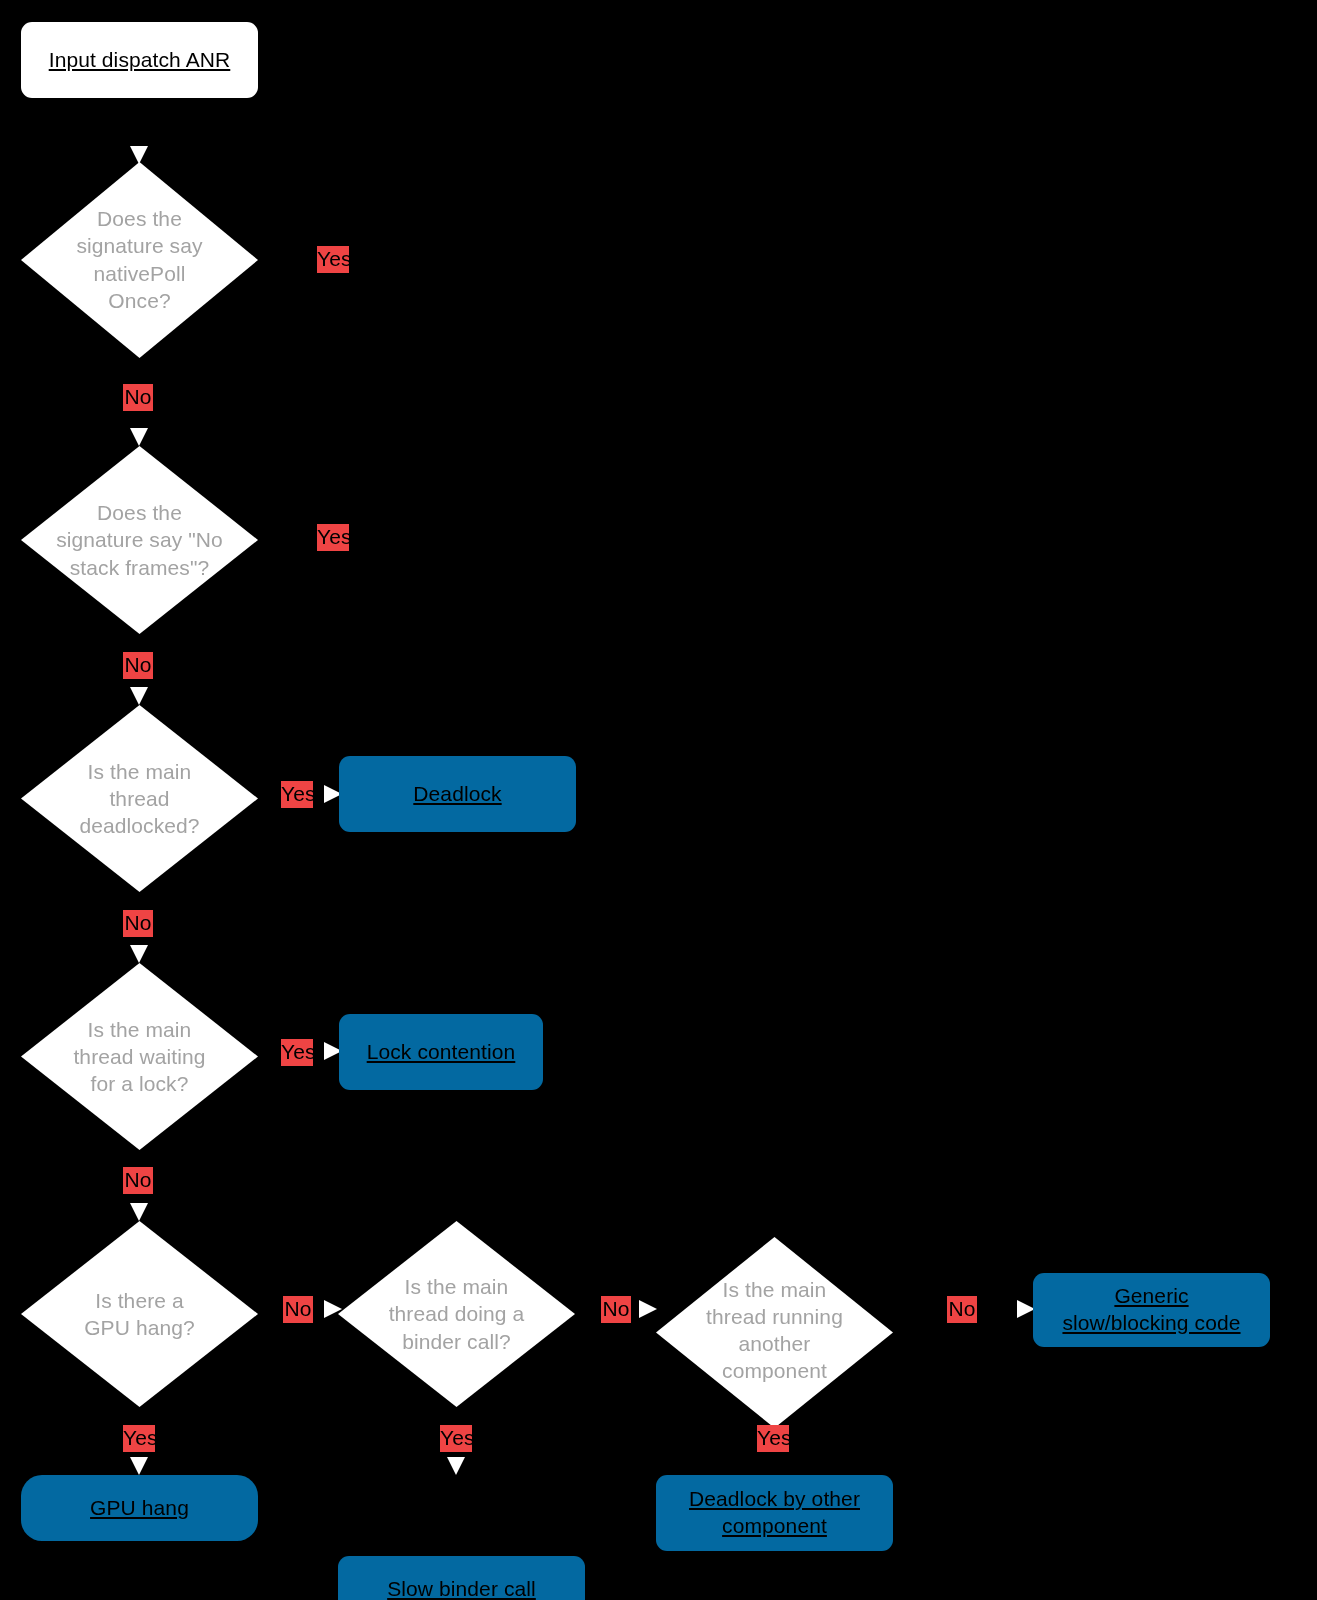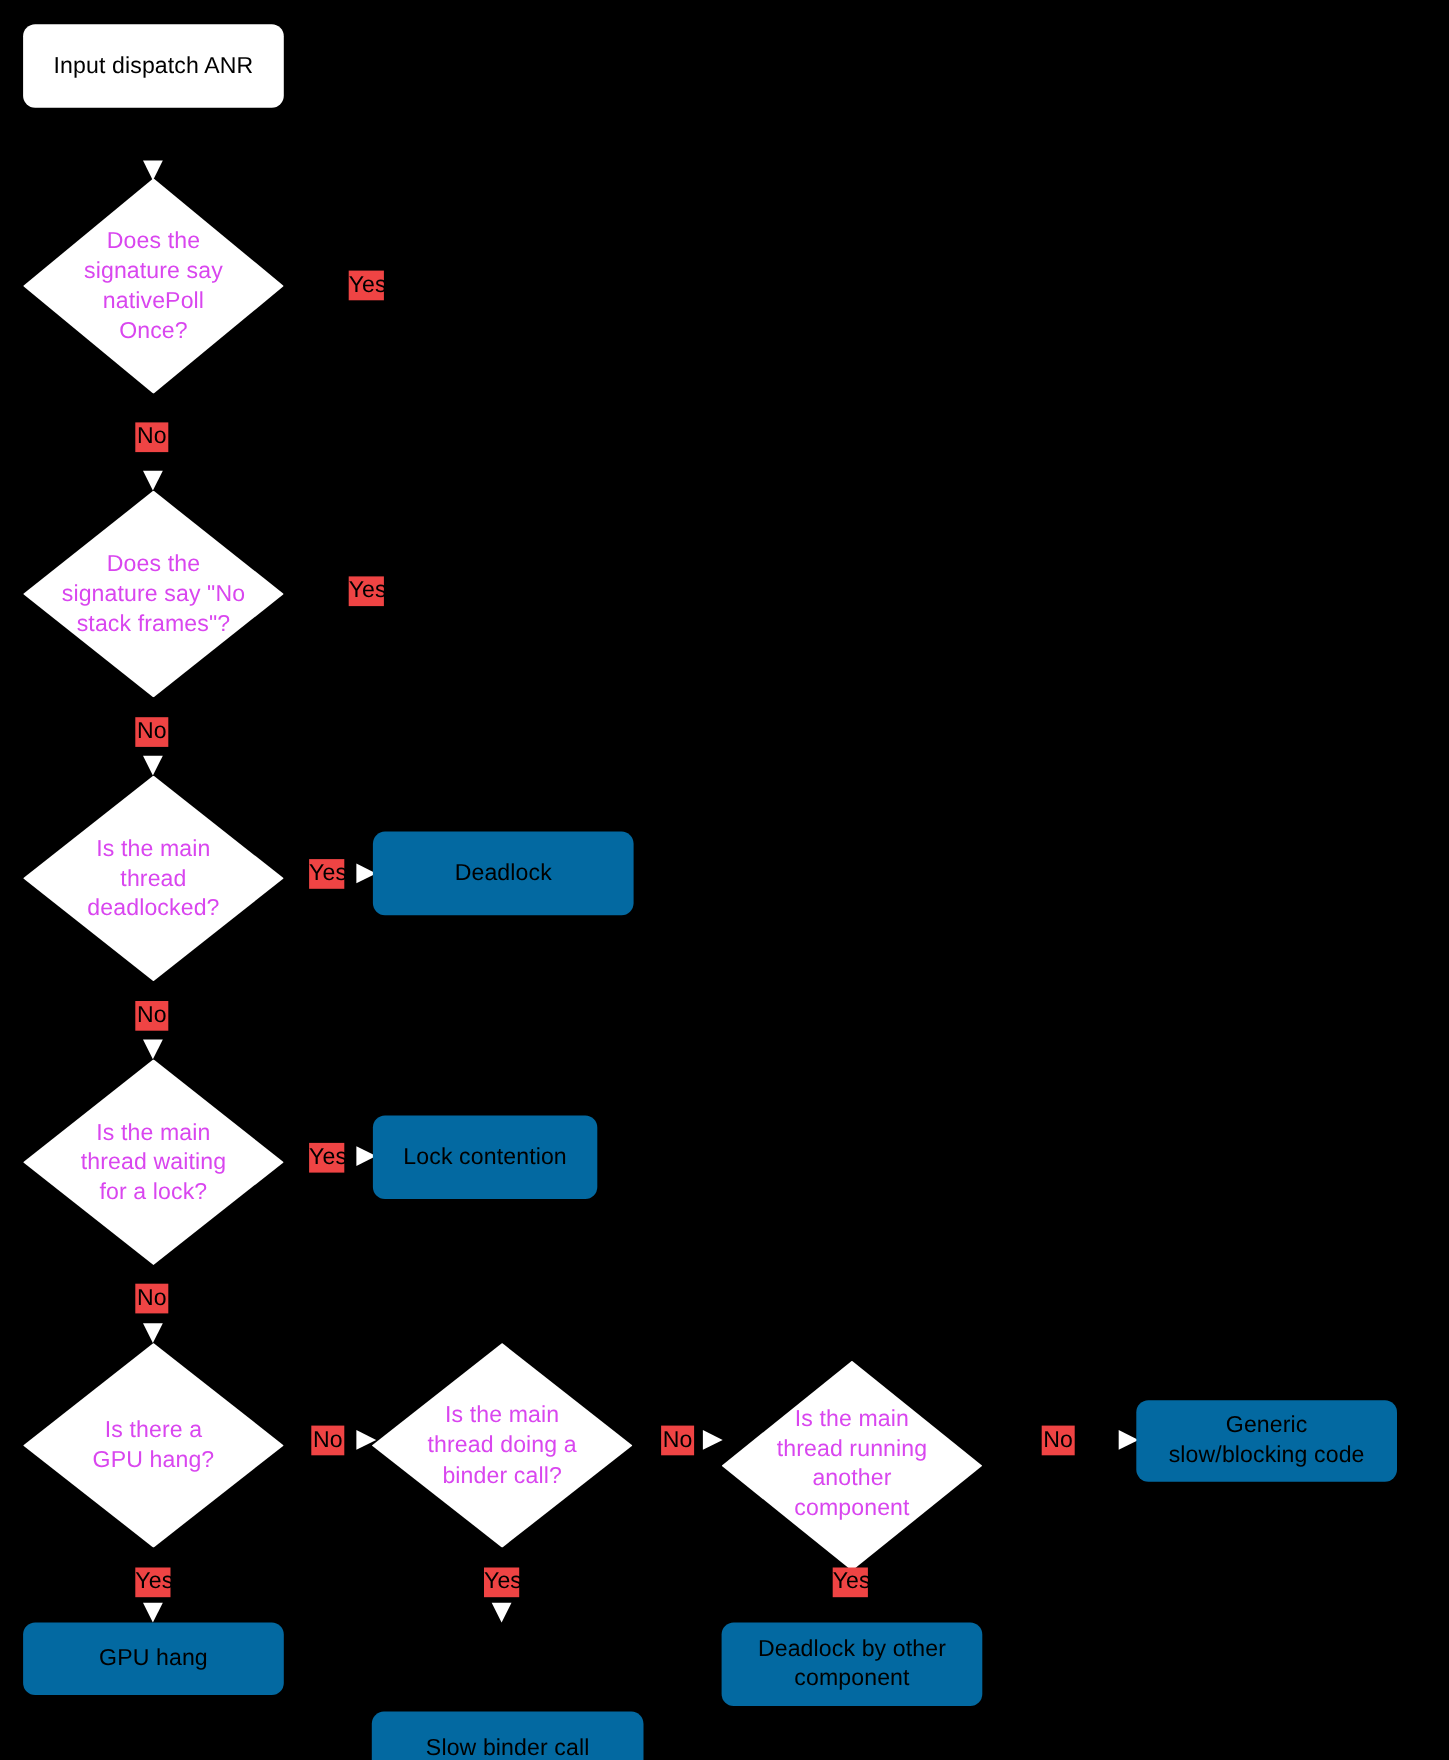--- a/index.html
+++ b/index.html
@@ -27,20 +27,21 @@
     display: flex;
     align-items: center;
     justify-content: center;
     text-align: center;
     border-radius: 11px;
     color: #000000;
     font-size: 21px;
     line-height: 1.28;
     padding: 4px 22px;
     letter-spacing: 0.1px;
+    text-decoration: underline;
   }
   .node-box.start   { background: #ffffff; }
   .node-box.pink    { background: #fbcccb; }
   .node-box.green   { background: #0369a1; }
 
   
   .diamond-wrap {
     position: absolute;
   }
   .diamond-shape {
@@ -48,21 +49,21 @@
     inset: 0;
     background: #ffffff;
     clip-path: polygon(50% 0%, 100% 50%, 50% 100%, 0% 50%);
   }
   .diamond-label {
     position: absolute;
     left: 50%;
     top: 50%;
     transform: translate(-50%, -50%);
     text-align: center;
-    color: #d946ef;
+    color: #a3a3a3;
     font-size: 21px;
     line-height: 1.30;
     white-space: pre-line;
     pointer-events: none;
     letter-spacing: 0.1px;
   }
 
   
   .edge-label {
     position: absolute;
@@ -198,21 +199,21 @@
 thread running
 another
 component</div>
   </div>
 
 
   <div class="node-box green" style="left:339px; top:756px; width:237px; height:76px;">Deadlock</div>
 
   <div class="node-box green" style="left:339px; top:1014px; width:204px; height:76px;">Lock contention</div>
 
-  <div class="node-box green" style="left:21px; top:1475px; width:237px; height:66px;">GPU hang</div>
+  <div class="node-box green" style="left:21px; top:1475px; width:237px; height:66px;border-radius:21px;">GPU hang</div>
 
   <div class="node-box green" style="left:338px; top:1556px; width:247px; height:66px;">Slow binder call</div>
 
   <div class="node-box green" style="left:656px; top:1475px; width:237px; height:76px; white-space:pre-line;">Deadlock by other
 component</div>
 
   <div class="node-box green" style="left:1033px; top:1273px; width:237px; height:74px; white-space:pre-line;">Generic
 slow/blocking code</div>
 
   <div class="edge-label" style="left:317px; top:246px; width:32px;">Yes</div>

